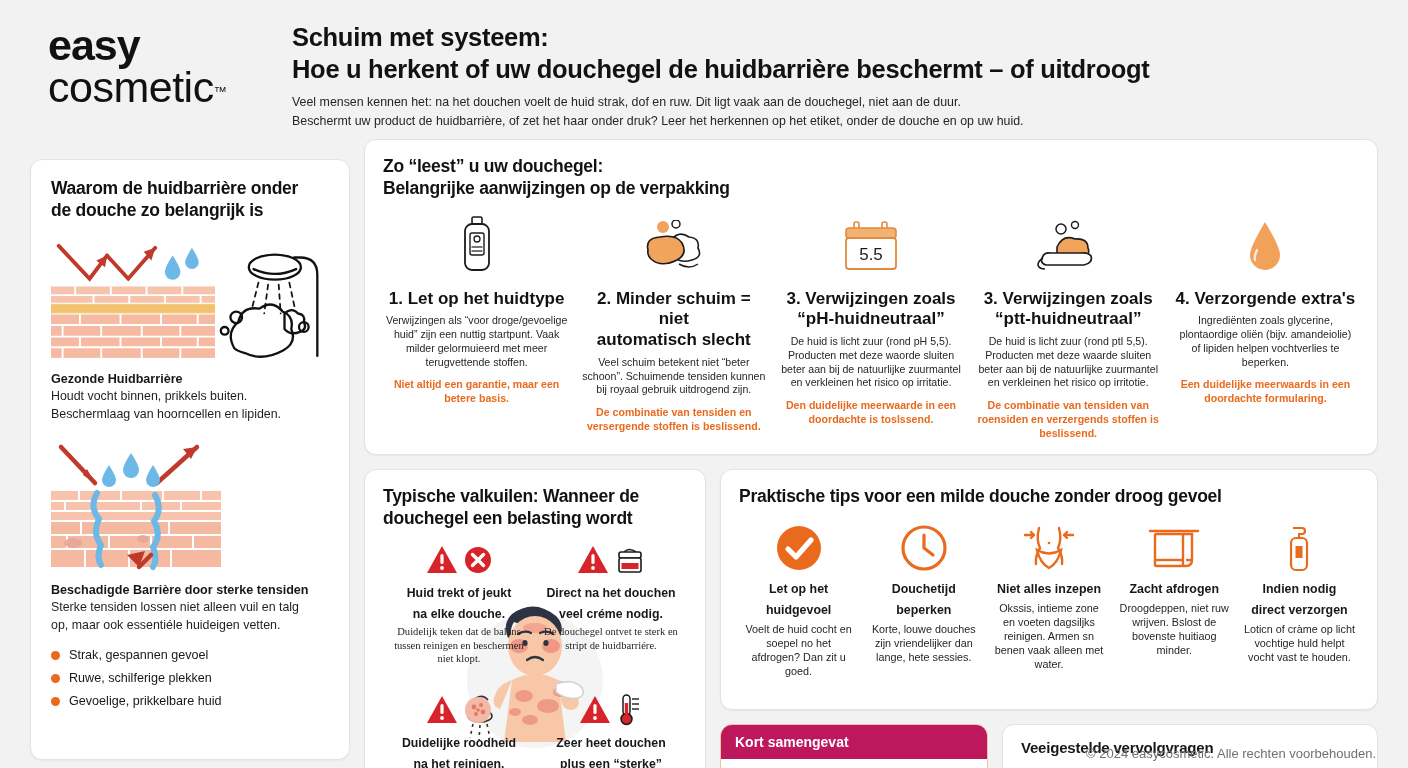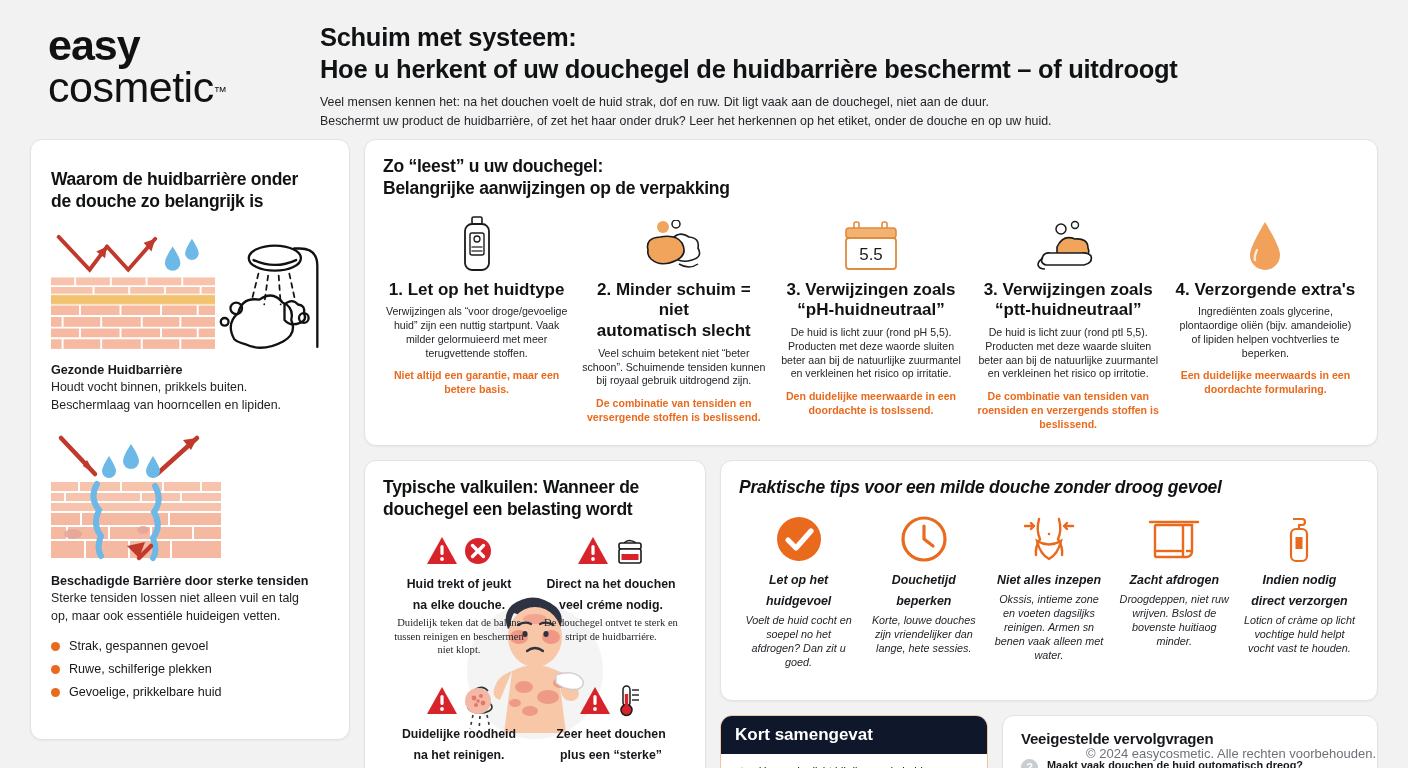--- a/index.html
+++ b/index.html
@@ -11,77 +11,77 @@
     overflow: hidden;
   }
   .page { position: relative; width: 1408px; height: 768px; padding: 0; }
 
   
   .header { display: flex; align-items: flex-start; padding: 15px 30px 8px 30px; }
   .logo { width: 262px; flex: 0 0 262px; padding-left: 18px; padding-top: 10px; }
   .logo-l1 { font-size: 43px; font-weight: 700; letter-spacing: -1px; line-height: .96; color: #111; }
   .logo-l2 { font-size: 43px; font-weight: 400; letter-spacing: -.5px; line-height: .98; color: #111; position: relative; display: inline-block; }
   .logo-tm { font-size: 13px; vertical-align: super; font-weight: 400; }
-  .head-text { padding-top: 6px; margin-left: 28px; }
+  .head-text { padding-top: 6px; }
   .h-title { font-size: 25.5px; font-weight: 700; line-height: 1.26; letter-spacing: -.3px; color: #101214; }
   .h-sub { margin-top: 9px; font-size: 12.4px; line-height: 1.45; color: #24262b; }
 
   
   .board { position: relative; padding: 0 30px; }
   .card {
     background: #fff; border: 1px solid #e3e3e3; border-radius: 12px;
     box-shadow: 0 1px 2px rgba(0,0,0,.05);
   }
   .cols { display: flex; gap: 14px; align-items: flex-start; }
   .col-left { width: 320px; flex: 0 0 320px; }
   .col-right { flex: 1 1 auto; display: flex; flex-direction: column; gap: 14px; }
 
   .card-title { font-size: 17.5px; font-weight: 700; line-height: 1.24; letter-spacing: -.25px; color: #101214; }
 
   
-  .left-card { height: 601px; padding: 29px 20px 14px 20px; }
+  .left-card { height: 601px; padding: 18px 20px 14px 20px; margin-top: 20px; }
   .skin-row { display: flex; align-items: center; justify-content: space-between; margin-top: 12px; }
   .cap-h { font-size: 12.6px; font-weight: 700; margin-top: 8px; }
   .cap-b { font-size: 12.4px; line-height: 1.34; margin-top: 2px; color: #1d1f23; }
   .bullets { margin-top: 14px; }
   .bullet { display: flex; align-items: center; gap: 9px; margin-bottom: 9px; font-size: 12.6px; }
   .dot { width: 9px; height: 9px; border-radius: 50%; background: #ea6a1d; flex: 0 0 9px; }
   .divider-sp { height: 10px; }
 
   
   .pack-card { padding: 16px 18px 14px 18px; }
   .pack-grid { display: flex; gap: 10px; margin-top: 14px; }
   .pack-item { flex: 1 1 0; text-align: center; padding: 0 2px; }
-  .pi-icon { height: 58px; display: flex; align-items: flex-end; justify-content: center; margin-bottom: 8px; }
+  .pi-icon { height: 58px; display: flex; align-items: flex-end; justify-content: center; margin-bottom: 17px; }
   .pi-title { font-size: 17px; font-weight: 700; line-height: 1.22; color: #101214; }
   .pi-body { font-size: 10.6px; line-height: 1.3; margin-top: 5px; color: #23262b; }
   .pi-note { font-size: 10.6px; line-height: 1.3; margin-top: 9px; color: #ea6a1d; font-weight: 700; }
 
   
   .midrow { display: flex; gap: 14px; align-items: stretch; }
   .pit-card { width: 342px; flex: 0 0 342px; padding: 16px 18px 12px 18px; position: relative; overflow: hidden; }
   .pit-grid { display: flex; flex-wrap: wrap; margin-top: 10px; position: relative; z-index: 2; }
   .pit-item { width: 50%; text-align: center; padding: 0 6px; }
   .pit-item.b { margin-top: 24px; }
   .pit-icons { height: 40px; display: flex; align-items: center; justify-content: center; gap: 6px; }
   .pit-title { font-size: 12.3px; font-weight: 700; line-height: 1.2; margin-top: 6px; }
   .pit-body { font-size: 10.6px; line-height: 1.28; margin-top: 4px; color: #23262b; font-family: Liberation Serif, serif; }
   .pit-person { position: absolute; left: 50%; transform: translateX(-50%); top: 118px; z-index: 1; }
 
   .rightcol { flex: 1 1 auto; display: flex; flex-direction: column; gap: 14px; }
-  .tips-card { padding: 16px 18px 31px 18px; font-style: italic; }
+  .tips-card { padding: 16px 18px 31px 18px; }
   .tips-grid { display: flex; gap: 6px; margin-top: 12px; }
   .tip { flex: 1 1 0; text-align: center; padding: 0 4px; }
   .tip-icon { height: 56px; display: flex; align-items: center; justify-content: center; }
   .tip-title { font-size: 12.4px; font-weight: 700; line-height: 1.2; margin-top: 6px; }
   .tip-body { font-size: 10.8px; line-height: 1.3; margin-top: 4px; color: #23262b; }
 
   .bottomrow { display: flex; gap: 14px; align-items: stretch; }
   .sum-card { width: 268px; flex: 0 0 268px; border: 1px solid #f0c4a0; border-radius: 12px; background:#fff; overflow: hidden; }
-  .sum-head { background: #0f172a; color: #fff; font-size: 17px; font-weight: 700; padding: 9px 14px; }
+  .sum-head { background: #be185d; color: #fff; font-size: 14px; font-weight: 700; padding: 9px 14px; }
   .sum-list { padding: 10px 14px 12px 14px; }
   .sum-item { display: flex; gap: 8px; font-size: 10.9px; line-height: 1.3; margin-bottom: 8px; }
   .chk { color: #ea6a1d; font-weight: 700; font-size: 11.5px; flex: 0 0 auto; line-height: 1.3; }
 
   .faq-card { flex: 1 1 auto; padding: 14px 18px 12px 18px; }
   .faq-title { font-size: 15px; font-weight: 700; letter-spacing: -.2px; }
   .faq-item { display: flex; gap: 9px; margin-top: 11px; }
   .qmark {
     width: 17px; height: 17px; border-radius: 50% 50% 50% 2px; background: #c9ccd1; color: #fff;
     font-size: 11px; font-weight: 700; display: flex; align-items: center; justify-content: center;

